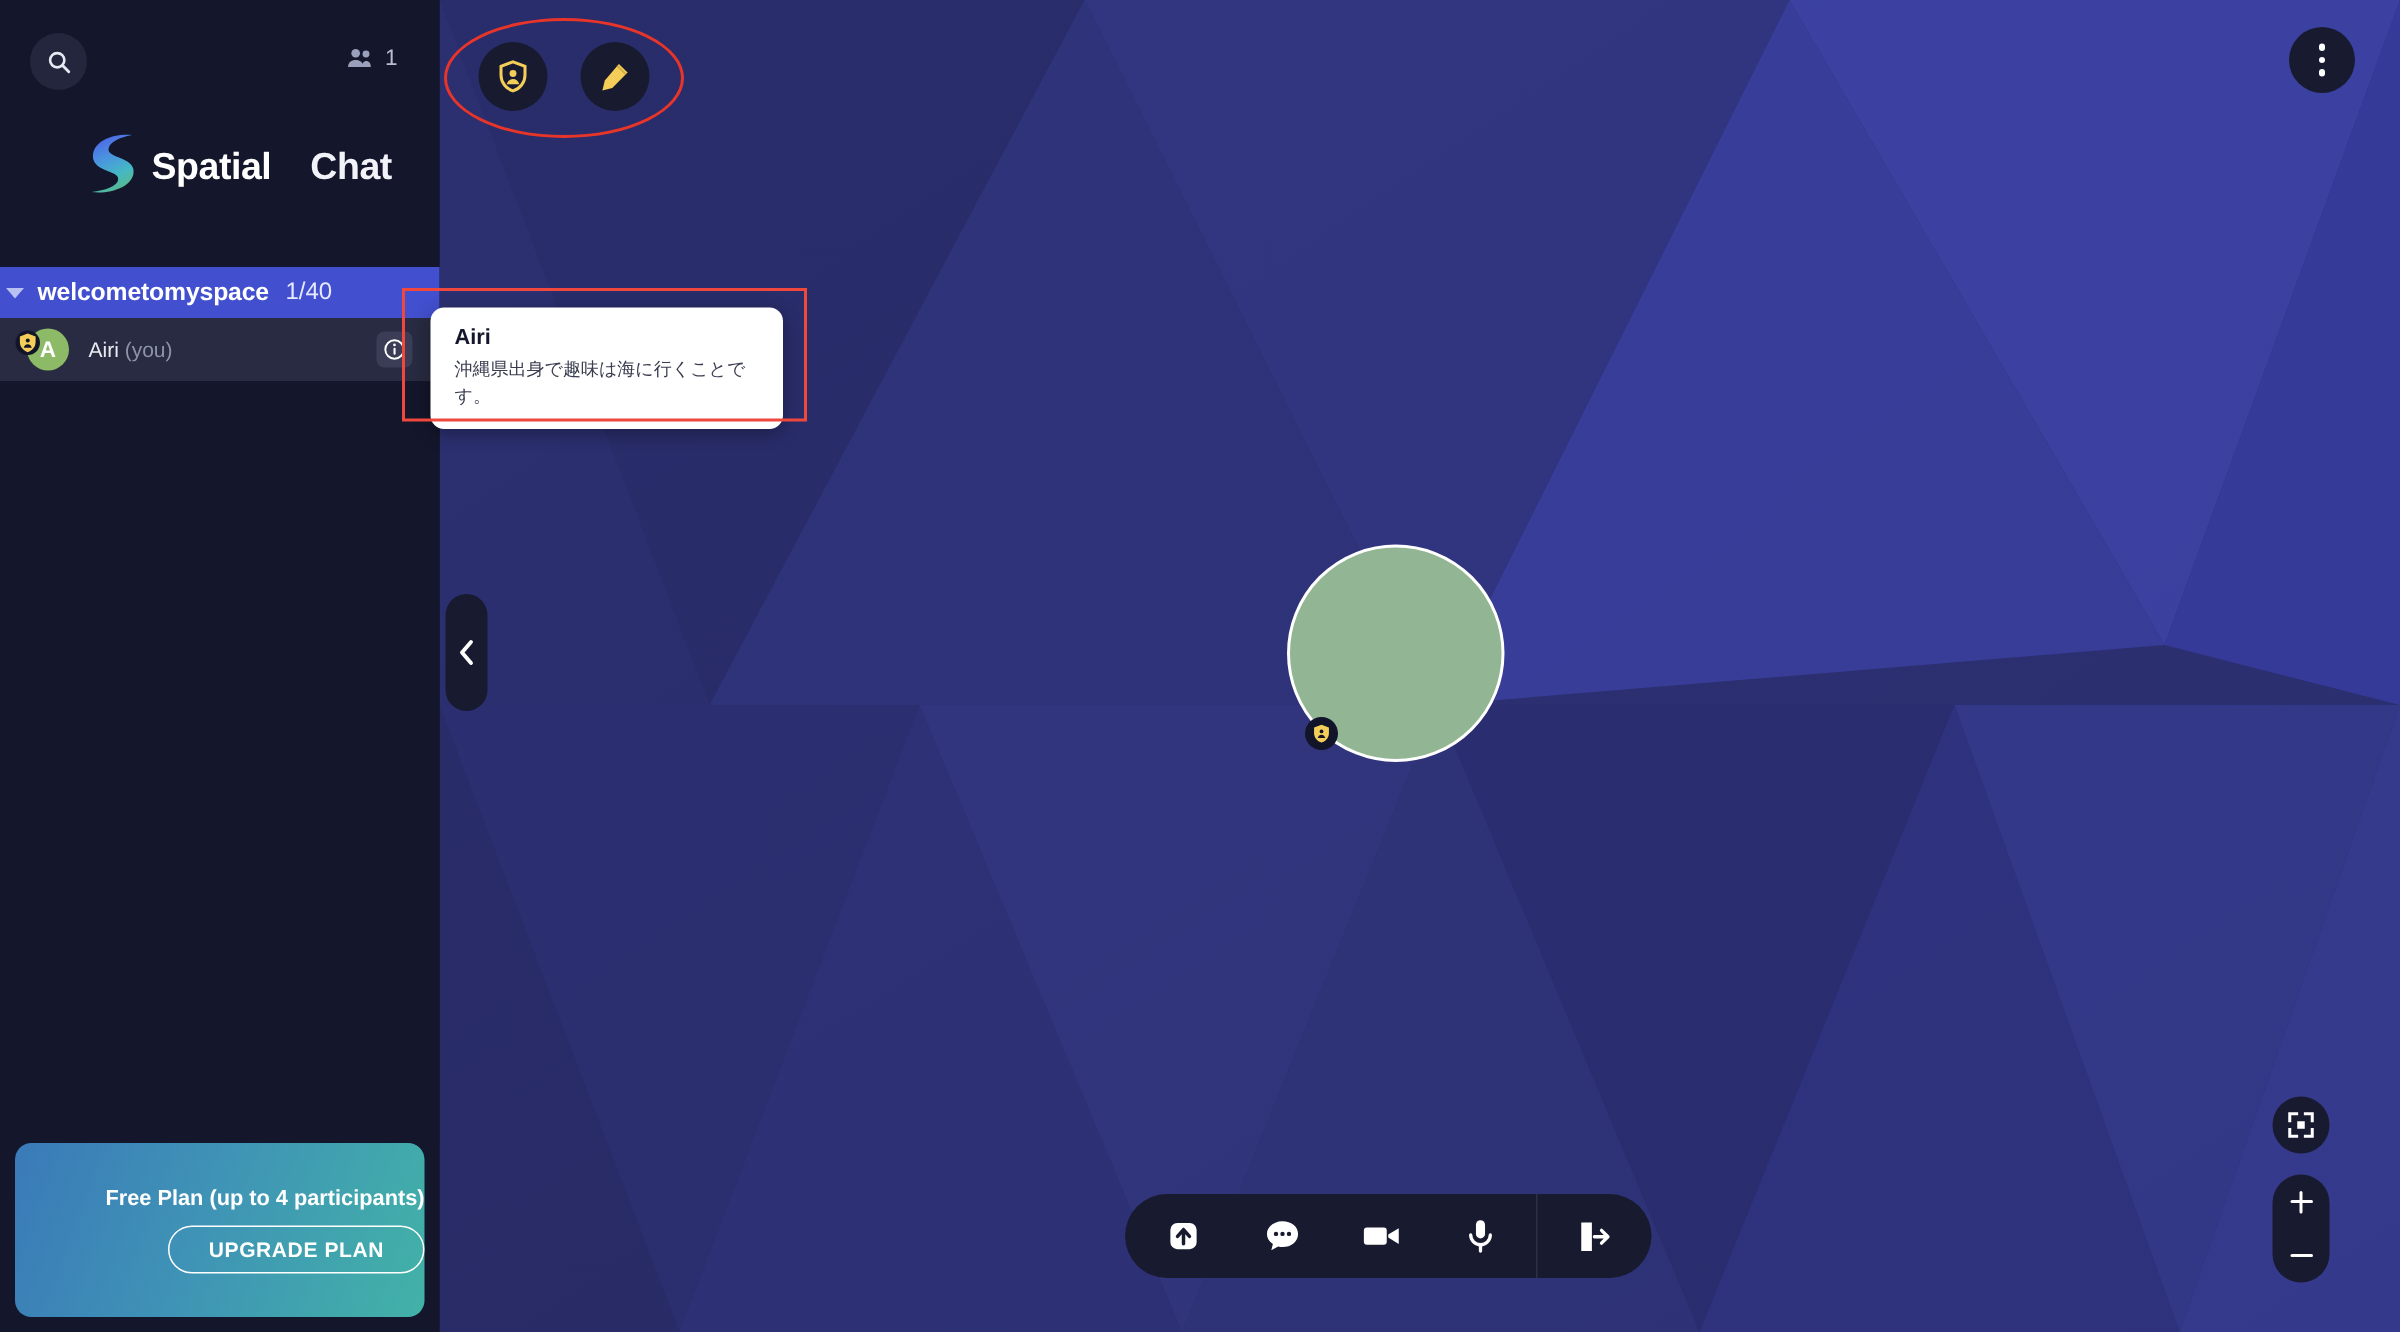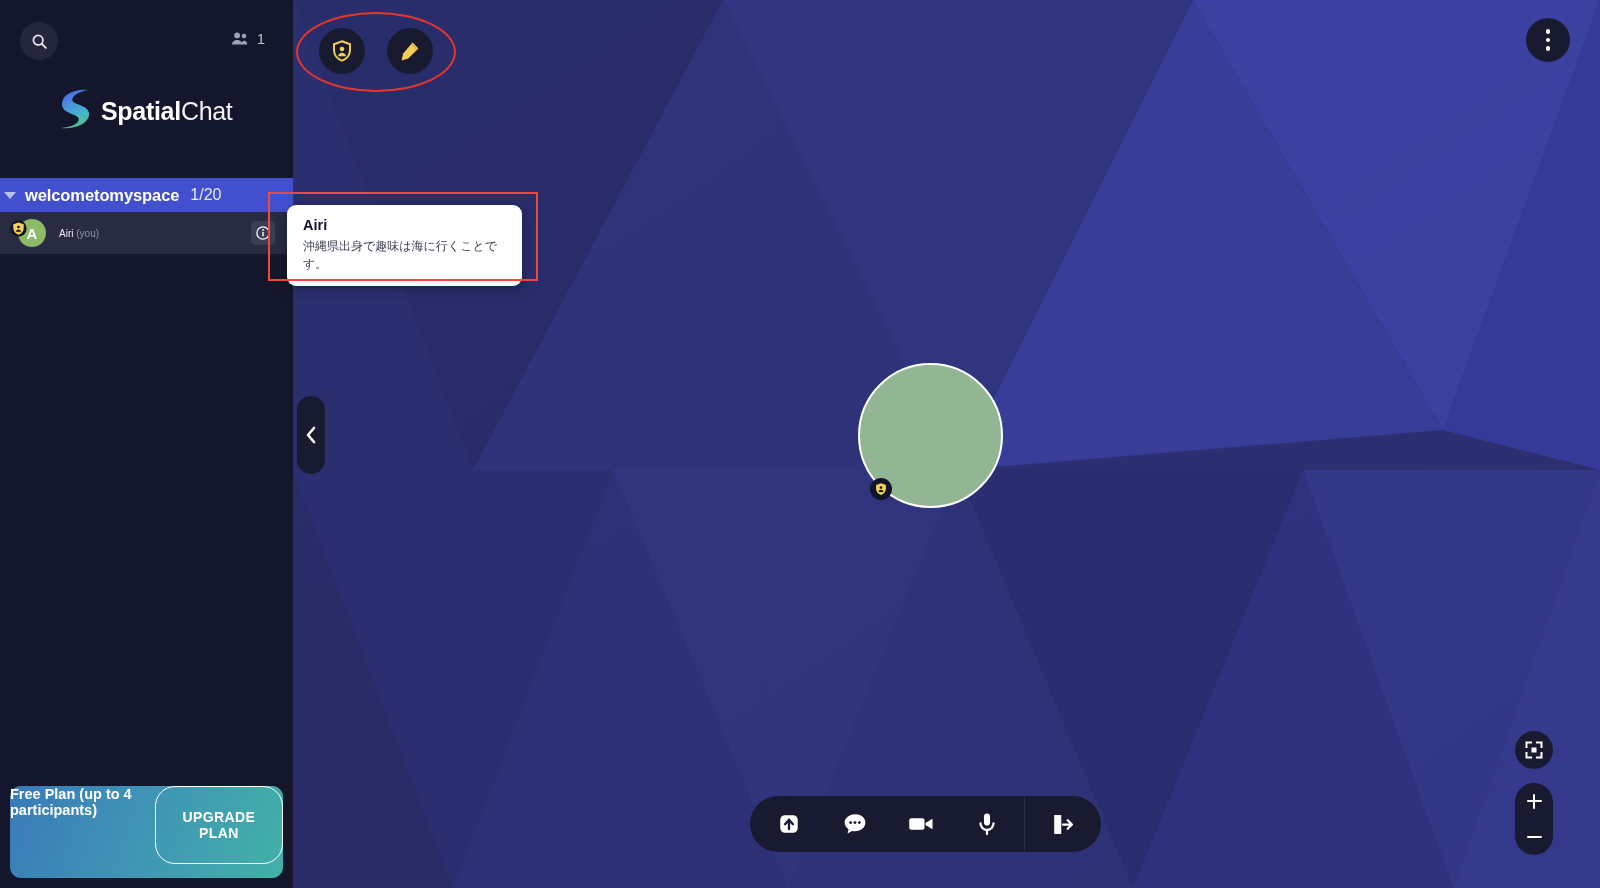--- a/index.html
+++ b/index.html
@@ -30,21 +30,21 @@
     position:absolute; right:28px; top:30px;
     display:flex; align-items:center; gap:7px;
     color:#b9bdd0; font-size:15px;
   }
   .logo-wrap {
     position:absolute; left:58px; top:88px;
     display:flex; align-items:center; gap:9px;
   }
   .logo-text { font-size:25px; letter-spacing:-0.3px; line-height:1; }
   .logo-text .b { font-weight:bold; color:#ffffff; }
-  .logo-text .l { font-weight:400; color:#f2f3f8; }
+  .logo-text .l { font-weight:700; color:#f2f3f8;padding-left:26px; }
 
   
   .space-header {
     height:34px; flex:0 0 34px;
     background:#4250cf;
     display:flex; align-items:center;
     padding-left:4px; gap:9px;
     cursor:pointer;
   }
   .caret-down {
@@ -68,44 +68,44 @@
   .avatar-sm {
     position:relative; width:28px; height:28px; flex:0 0 28px;
     border-radius:50%; background:#8cba66;
     display:flex; align-items:center; justify-content:center;
     color:#ffffff; font-weight:bold; font-size:15px;
   }
   .badge-sm {
     position:absolute; left:-8px; top:1px;
     width:17px; height:17px;
   }
-  .p-name { margin-left:13px; color:#e9eaf2; font-size:10px; }
+  .p-name { margin-left:13px; color:#e9eaf2; font-size:14px; }
   .p-you { color:#8e93a8; }
   .info-btn {
     position:absolute; right:18px; top:50%; transform:translateY(-50%);
     width:24px; height:24px; border-radius:5px;
     background:#3a3d55;
     display:flex; align-items:center; justify-content:center;
     cursor:pointer;
   }
   .sb-filler { flex:1 1 auto; background:#14162b; }
 
   
   .plan-card {
     margin:0 10px 10px 10px; flex:0 0 auto;
-    height:92px; border-radius:11px;
+    height:116px; border-radius:11px;
     background:linear-gradient(110deg,#3a7ab8 0%,#3f93b6 45%,#42b2a7 100%);
-    display:flex; align-items:flex-start; justify-content:center;
+    display:flex; flex-direction:column; align-items:flex-end; justify-content:center;
     gap:10px;
   }
   .plan-title { color:#ffffff; font-weight:bold; font-size:14.5px; }
   .plan-btn {
     border:1.6px solid #ffffff; border-radius:20px;
     color:#ffffff; font-size:14px; font-weight:bold; letter-spacing:0.4px;
-    padding:22px 26px; background:transparent; cursor:pointer;
+    padding:7px 26px; background:transparent; cursor:pointer;
     font-family:"Liberation Sans", sans-serif;
   }
 
   
   .canvas {
     position:absolute; left:293px; top:0; width:1307px; height:888px;
     background:#2c2f72;
     overflow:hidden;
   }
   .canvas svg.bg { position:absolute; inset:0; width:100%; height:100%; display:block; }
@@ -377,21 +377,21 @@
         </svg>
         <div class="logo-text">
           <span class="b">Spatial</span><span class="l">Chat</span>
         </div>
       </div>
     </div>
 
     <div class="space-header">
       <span class="caret-down"></span>
       <span class="space-name">welcometomyspace</span>
-      <span class="space-cap">1/20</span>
+      <span class="space-cap">1/40</span>
     </div>
 
     <div class="participant-row">
       <div class="avatar-sm">
         <span>A</span>
         <svg class="badge-sm" viewBox="0 0 24 24">
           <circle cx="12" cy="12" r="11.5" fill="#12142a"></circle>
           <path d="M12 3.4 L19.4 6 V11.4 c0 4.6-3.1 8.2-7.4 9.5C7.7 19.6 4.6 16 4.6 11.4 V6 Z" fill="#f4ce58"></path>
           <circle cx="12" cy="9.9" r="1.9" fill="#12142a"></circle>
           <path d="M8.2 16.6c0.7-2.1 2.1-3.2 3.8-3.2s3.1 1.1 3.8 3.2z" fill="#12142a"></path>

